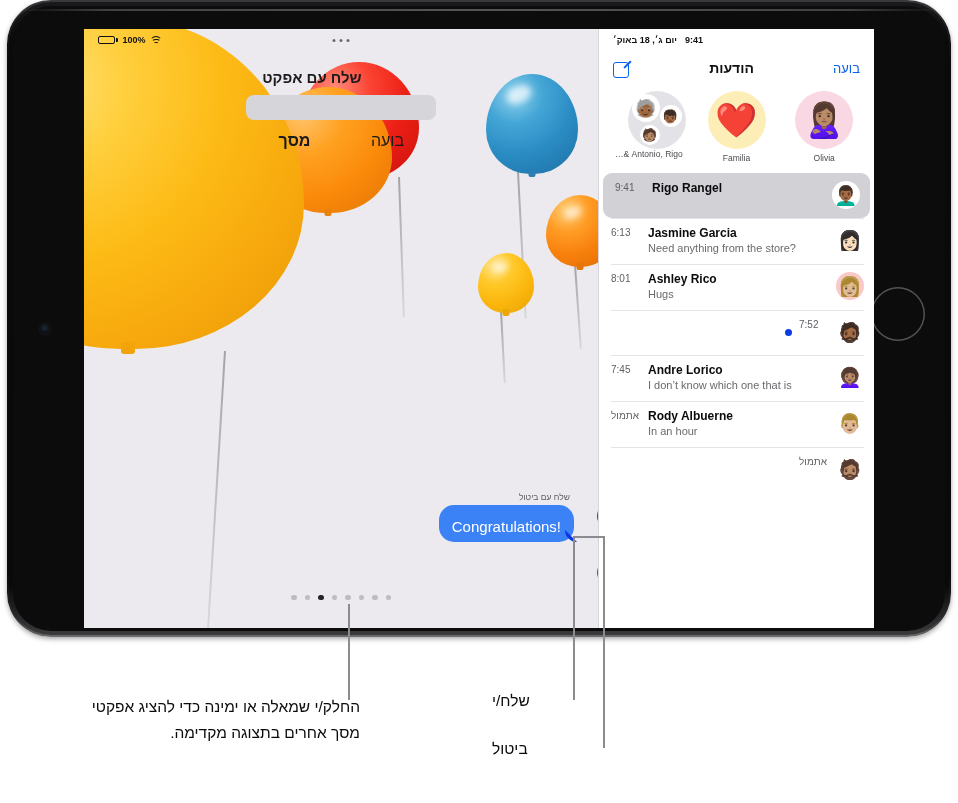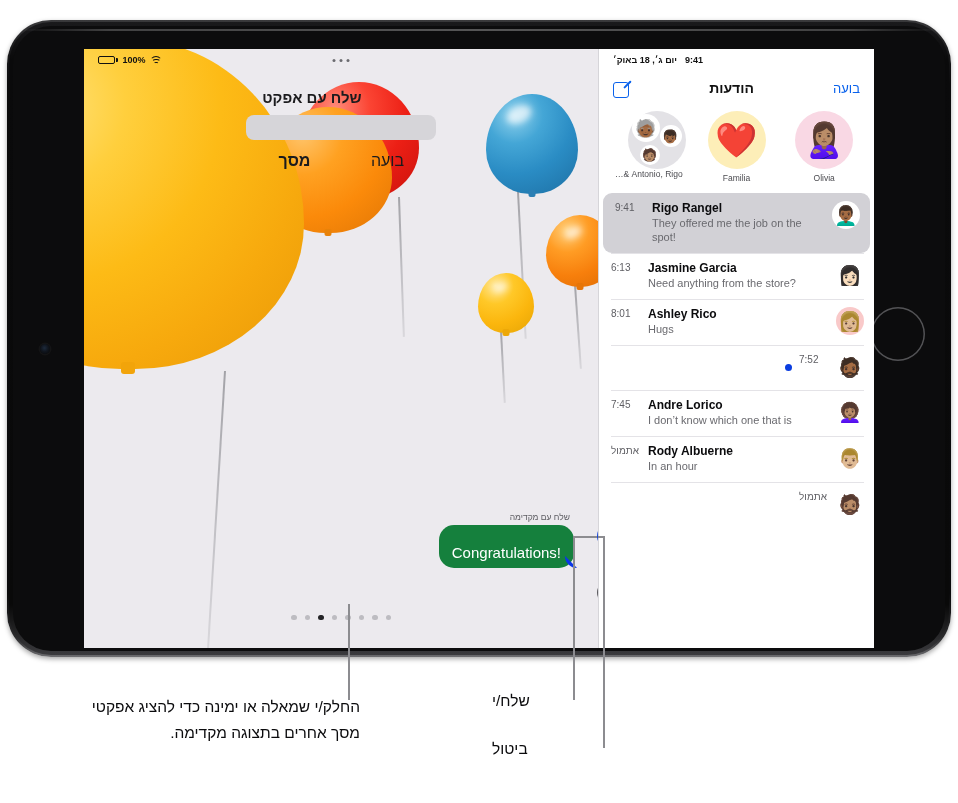--- a/index.html
+++ b/index.html
@@ -1,20 +1,20 @@
 <!DOCTYPE html>
 <html><head>
 <meta charset="utf-8">
 <style>
   html,body{margin:0;padding:0;background:#ffffff;}
   body{width:958px;height:803px;position:relative;overflow:hidden;
        font-family:"Liberation Sans","DejaVu Sans",sans-serif;color:#000;}
 
   
-  #device{position:absolute;left:7px;top:20px;width:944px;height:637px;}
+  #device{position:absolute;left:7px;top:0;width:944px;height:637px;}
   .ipad-shell{position:absolute;inset:0;border-radius:44px;
     background:linear-gradient(180deg,#3a3a3c 0%,#1c1c1e 4%,#0b0b0c 10%,#0a0a0b 90%,#2c2c2e 97%,#6d6d70 100%);
     box-shadow:0 2px 5px rgba(0,0,0,.35);}
   .ipad-edge{position:absolute;inset:2px;border-radius:42px;
     background:linear-gradient(180deg,#1a1a1c 0%,#0a0a0b 6%,#090909 92%,#3b3b3e 100%);}
   .ipad-face{position:absolute;left:6px;top:6px;right:6px;bottom:6px;border-radius:38px;
     background:#0c0c0d;}
   .bezel-hilite{position:absolute;left:10px;top:9px;right:10px;height:2px;border-radius:2px;
     background:linear-gradient(90deg,rgba(255,255,255,0) 0%,rgba(255,255,255,.22) 10%,rgba(255,255,255,.30) 50%,rgba(255,255,255,.22) 90%,rgba(255,255,255,0) 100%);}
   .cam{position:absolute;left:33px;top:324px;width:10px;height:10px;border-radius:50%;
@@ -93,22 +93,22 @@
      font-size:15px;font-weight:600;color:#1b1b1d;direction:rtl;}
   #effect-seg{position:absolute;top:66px;left:50%;transform:translateX(-50%);
      width:190px;height:25px;border-radius:8px;background:#d6d5d9;display:flex;direction:rtl;
      padding:2px;box-sizing:border-box;}
   #effect-seg .seg{flex:1;display:flex;align-items:center;justify-content:center;
      font-size:16px;color:#1b1b1d;border-radius:7px;margin-top:44px;}
   #effect-seg .seg.active{background:#fff;font-weight:700;box-shadow:0 1px 2px rgba(0,0,0,.18);}
 
   
   #send-label{position:absolute;right:28px;top:463px;font-size:8.5px;color:#5d5d62;direction:rtl;}
-  #bubble{position:absolute;right:24px;top:476px;background:#15803d;color:#fff;
-     font-size:15px;padding:19px 13px 7px;border-radius:15px;}
+  #bubble{position:absolute;right:24px;top:476px;background:#3b82f6;color:#fff;
+     font-size:15px;padding:13px 13px 7px;border-radius:15px;}
   #bubble:after{content:"";position:absolute;right:-3px;bottom:0;width:12px;height:12px;
      background:#0a36e8;border-bottom-left-radius:12px;
      clip-path:polygon(0 0,100% 100%,0 100%);}
   #send-btn{position:absolute;left:513px;top:474px;width:26px;height:26px;border-radius:50%;
      background:#1243d9;display:flex;align-items:center;justify-content:center;z-index:6;}
   #cancel-btn{position:absolute;left:513px;top:532px;width:23px;height:23px;border-radius:50%;
      background:#58585c;display:flex;align-items:center;justify-content:center;z-index:6;}
 
   
   #page-dots{position:absolute;left:0;bottom:28px;width:514px;display:flex;justify-content:center;gap:8px;}
@@ -232,21 +232,21 @@
         </span>
       </div>
 
       <div id="effect-title">שלח עם אפקט</div>
 
       <div id="effect-seg">
         <div class="seg">בועה</div>
         <div class="seg active">מסך</div>
       </div>
 
-      <div id="send-label">שלח עם מקדימה</div>
+      <div id="send-label">שלח עם ביטול</div>
       <div id="bubble">Congratulations!</div>
 
       <div id="send-btn">
         
       </div>
       <div id="cancel-btn">
         
       </div>
 
       <div id="page-dots">
@@ -296,21 +296,20 @@
               <span class="g3">🧑🏽</span>
        </div>
             <div class="nm">Antonio, Rigo &amp;…</div>
           </div>
         </div>
       <div id="conv-list">
           <div class="row sel">
             <div class="avatar" style="background:#ffffff">👨🏾‍🦱</div>
      <div class="txt">
        <div class="nm">Rigo Rangel</div>
-       <div class="pv">They offered me the job on the spot!</div>
      </div>
      <div class="tm">9:41</div>
           </div>
           <div class="row">
             <div class="avatar" style="background:#ffffff">👩🏻</div>
      <div class="txt">
        <div class="nm">Jasmine Garcia</div>
        <div class="pv">Need anything from the store?</div>
      </div>
      <div class="tm">6:13</div>

